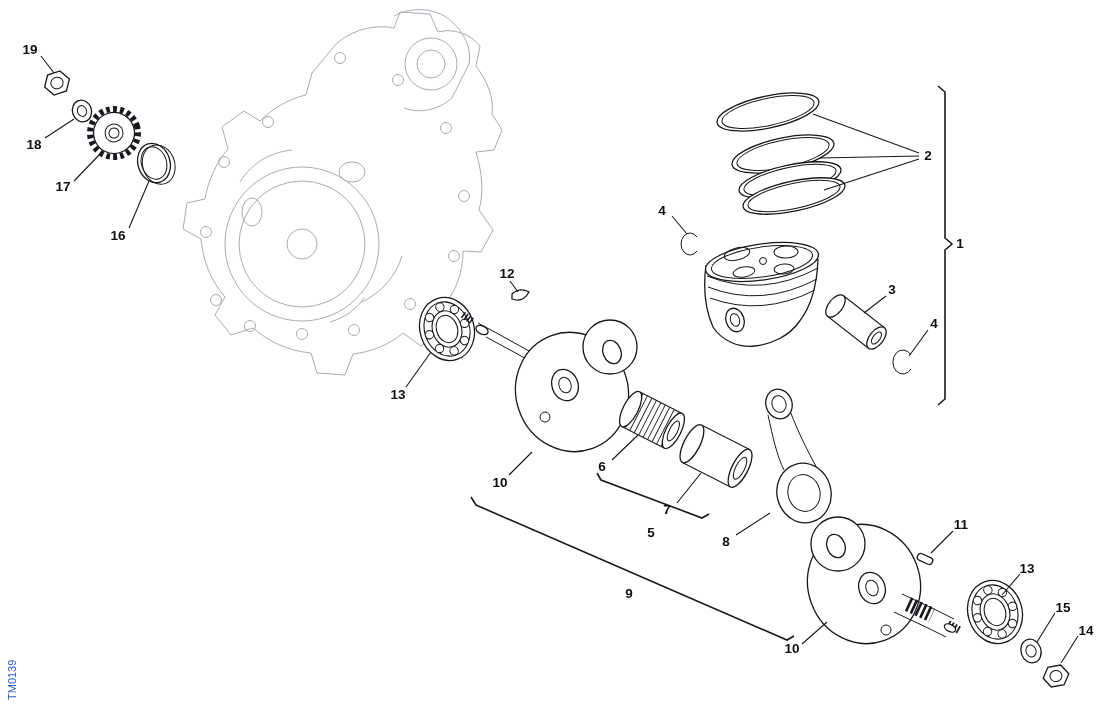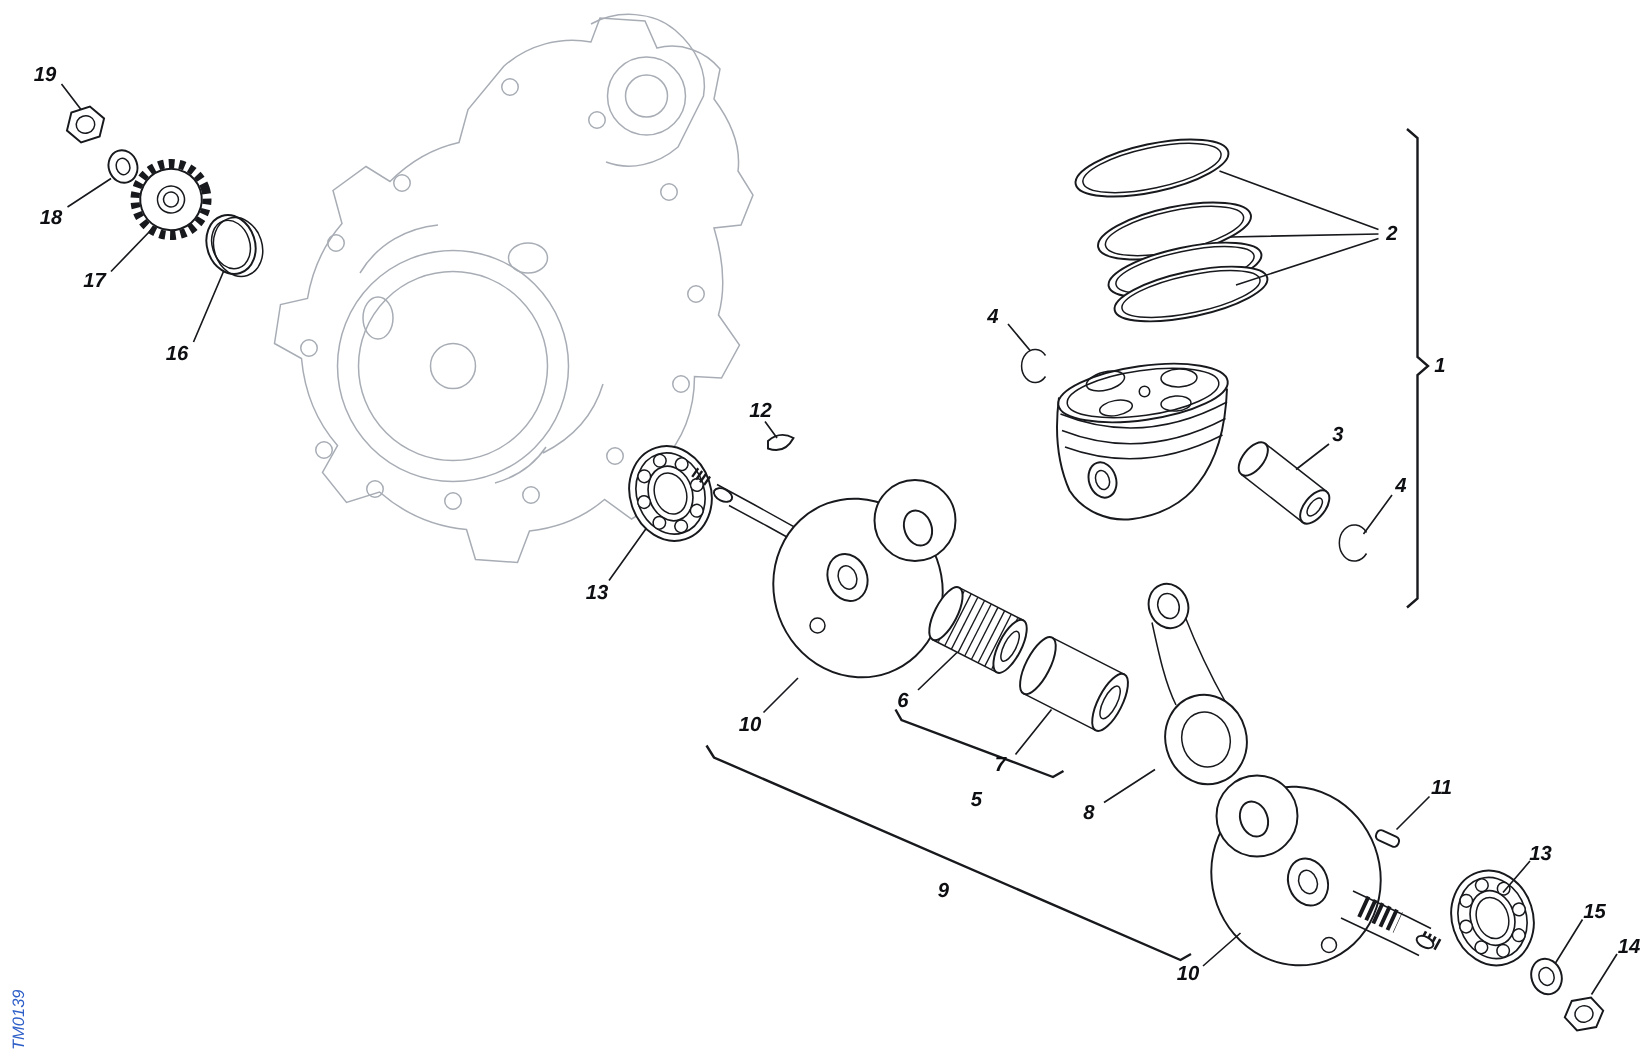--- a/index.html
+++ b/index.html
@@ -1,17 +1,17 @@
 <!DOCTYPE html>
 <html><head>
 <meta charset="utf-8">
 <style>
   html,body{margin:0;padding:0;background:#ffffff;}
   .stage{position:relative;width:1100px;height:705px;background:#ffffff;overflow:hidden;
-         font-family:"Liberation Sans",sans-serif;font-style:italic;}
+         font-family:"Liberation Sans",sans-serif;}
   svg{display:block;}
   .callout{font-family:"Liberation Sans",sans-serif;font-size:13.5px;font-weight:700;fill:#0e0f12;}
   .watermark{font-family:"Liberation Sans",sans-serif;font-size:11px;fill:#2e5fc8;}
   .part{stroke:#17191d;stroke-width:1.3;fill:#ffffff;}
   .thin{stroke:#17191d;stroke-width:1;fill:none;}
   .lead{stroke:#17191d;stroke-width:1.1;fill:none;}
   .bracket{stroke:#17191d;stroke-width:1.6;fill:none;}
   .case{stroke:#a8adb5;stroke-width:1;fill:none;}
 </style>
 </head>

